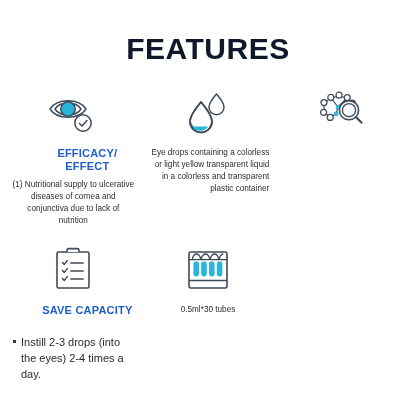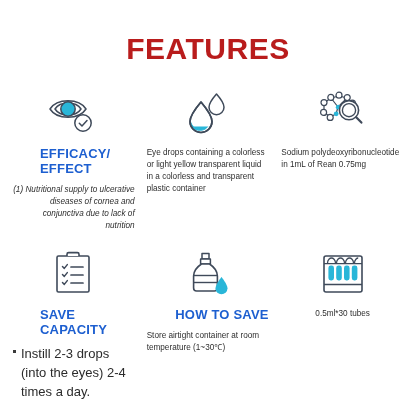--- a/index.html
+++ b/index.html
@@ -19,21 +19,21 @@
     width: 416px;
     height: 416px;
     box-sizing: border-box;
     padding: 0 8px;
   }
   .page-title {
     text-align: center;
     font-size: 30px;
     font-weight: 700;
     letter-spacing: 0.5px;
-    color: #b91c1c;
+    color: #0f172a;
     margin: 34px 0 0 0;
     line-height: 1;
   }
   .grid {
     display: grid;
     grid-template-columns: 1fr 1fr 1fr;
     column-gap: 4px;
     row-gap: 0px;
     margin-top: 24px;
   }
@@ -44,66 +44,67 @@
     padding: 0 4px;
   }
   .icon-wrap {
     height: 50px;
     display: flex;
     align-items: center;
     justify-content: center;
     margin-bottom: 9px;
   }
   .cell-title {
-    font-size: 13px;
+    font-size: 11px;
     font-weight: 700;
     color: #1d5fd0;
     letter-spacing: 0.2px;
+    text-align: center;
     margin-bottom: 7px;
     line-height: 1.15;
     padding-left: 28px;
   }
   .cell-body {
     font-size: 8.2px;
     line-height: 1.45;
     color: #2e2e2e;
-    text-align: left;
+    text-align: right;
   }
   .cell-body.left {
     text-align: left;
     width: 100%;
   }
   .bullets {
     list-style: none;
     margin: 0;
     padding: 0;
     width: 100%;
   }
   .bullets li {
     position: relative;
     padding-left: 9px;
     margin-bottom: 2px;
     text-align: left;
-    font-size: 13px;
+    font-size: 11px;
     line-height: 1.45;
+    margin-top: 12px;
   }
   .bullets li::before {
     content: "";
     position: absolute;
     left: 1px;
     top: 5px;
     width: 2.6px;
     height: 2.6px;
     background: #3a3a3a;
   }
   .numbered {
-    text-align: right;
+    text-align: center;
     font-size: 8.2px;
     line-height: 1.45;
-    font-style: italic;
   }
   .row-2 {
     margin-top: 18px;
   }
   svg { display: block; }
 </style>
 </head>
 <body>
 
 <div class="page">
@@ -162,21 +163,20 @@
             <circle cx="36.4" cy="13.2" r="3"></circle>
             <circle cx="14.2" cy="27.4" r="3"></circle>
           </g>
           <circle cx="20.2" cy="23.8" r="2.4" fill="#29b6d8"></circle>
           <circle cx="22.2" cy="17.2" r="2.4" fill="#29b6d8"></circle>
           <circle cx="33" cy="20.2" r="9.6" fill="#ffffff" stroke="#3f4a5a" stroke-width="1.6"></circle>
           <circle cx="33" cy="20.2" r="6.6" fill="none" stroke="#3f4a5a" stroke-width="1.4"></circle>
           <path d="M40.2 27.2 L45.4 32.6" stroke="#3f4a5a" stroke-width="2.2" stroke-linecap="round"></path>
         </svg>
       </div>
-      <div class="cell-body">Sodium polydeoxyribonucleotide in 1mL of Rean 0.75mg</div>
     </div>
 
   </div>
 
   <div class="grid row-2">
 
     <div class="cell">
       <div class="icon-wrap">
         <svg width="44" height="48" viewBox="0 0 44 48">
           <path d="M30 6 L38 6 L38 14 Z" fill="#29b6d8"></path>
@@ -194,36 +194,20 @@
             <path d="M20 33 L32 33"></path>
           </g>
         </svg>
       </div>
       <div class="cell-title">SAVE CAPACITY</div>
       <ul class="bullets">
         <li>Instill 2-3 drops (into the eyes) 2-4 times a day.</li>
       </ul>
     </div>
 
-    <div class="cell">
-      <div class="icon-wrap">
-        <svg width="46" height="48" viewBox="0 0 46 48">
-          <path d="M17 3.5 L24 3.5 L24 9 L17 9 Z" fill="#ffffff" stroke="#3f4a5a" stroke-width="1.5" stroke-linejoin="round"></path>
-          <path d="M15.6 9 L25.4 9 L25.4 14 L15.6 14 Z" fill="#ffffff" stroke="#3f4a5a" stroke-width="1.5" stroke-linejoin="round"></path>
-          <path d="M16.4 14 C12 17, 8.6 21, 8.6 26 L8.6 38 A3 3 0 0 0 11.6 41 L29.4 41 A3 3 0 0 0 32.4 38 L32.4 26 C32.4 21, 29 17, 24.6 14 Z" fill="#ffffff" stroke="#3f4a5a" stroke-width="1.6" stroke-linejoin="round"></path>
-          <g stroke="#3f4a5a" stroke-width="1.4">
-            <path d="M8.8 25.5 L32.2 25.5"></path>
-            <path d="M8.6 32.5 L32.4 32.5"></path>
-          </g>
-          <path d="M36.5 27 C36.5 27, 42.5 34.5, 42.5 38.2 A6 6 0 0 1 30.5 38.2 C30.5 34.5, 36.5 27, 36.5 27 Z" fill="#29b6d8"></path>
-        </svg>
-      </div>
-      <div class="cell-title">HOW TO SAVE</div>
-      <div class="cell-body">Store airtight container at room temperature (1~30℃)</div>
-    </div>
 
     <div class="cell">
       <div class="icon-wrap">
         <svg width="50" height="46" viewBox="0 0 50 46">
           <rect x="6" y="5" width="38" height="36" rx="2" fill="#ffffff" stroke="#3f4a5a" stroke-width="1.6"></rect>
           <g fill="none" stroke="#3f4a5a" stroke-width="1.3">
             <path d="M9.5 12 C9.5 8.6, 12 7, 13.5 7 C15 7, 17.5 8.6, 17.5 12"></path>
             <path d="M18.5 12 C18.5 8.6, 21 7, 22.5 7 C24 7, 26.5 8.6, 26.5 12"></path>
             <path d="M27.5 12 C27.5 8.6, 30 7, 31.5 7 C33 7, 35.5 8.6, 35.5 12"></path>
             <path d="M36.5 12 C36.5 8.6, 39 7, 40.2 7"></path>

